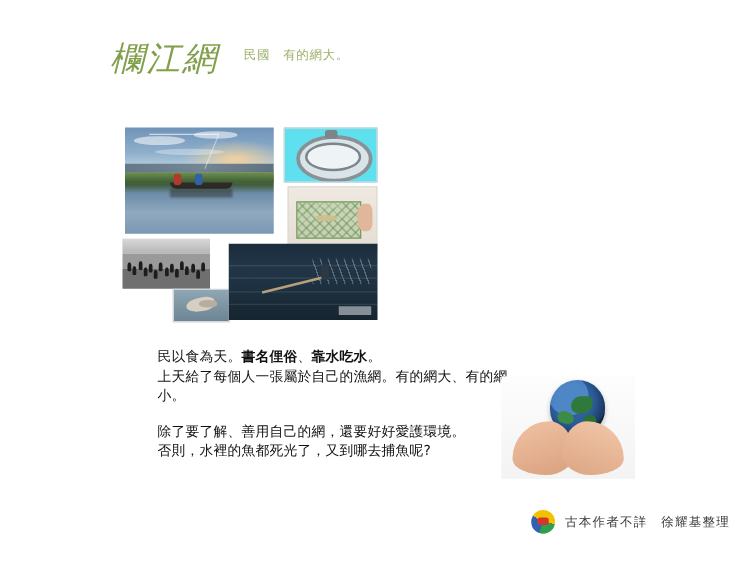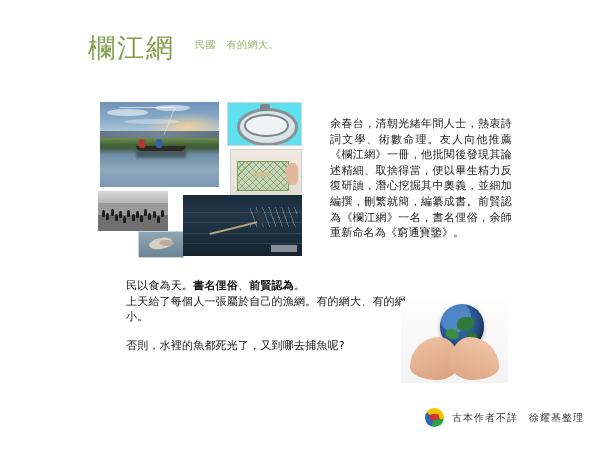--- a/index.html
+++ b/index.html
@@ -7,21 +7,21 @@
     width:600px;height:450px;overflow:hidden;position:relative;
     font-family:"DejaVu Sans","Liberation Sans",sans-serif;
   }
   .slide{position:absolute;inset:0;background:#fff;}
 
   
   .title{
     position:absolute;left:88px;top:34px;
     font-family:"DejaVu Serif","Liberation Serif",serif;
     font-size:27px;letter-spacing:2px;color:#82a04c;
-    font-weight:400;line-height:1;white-space:nowrap;
+    font-weight:400;line-height:1;white-space:nowrap;font-style:italic;
   }
   .subtitle{
     position:absolute;left:195px;top:36px;width:330px;
     font-family:"DejaVu Serif","Liberation Serif",serif;
     font-size:10px;line-height:18px;color:#9ab26a;
     letter-spacing:.5px;
   }
   .subtitle div{white-space:nowrap;}
 
   
@@ -217,26 +217,26 @@
       <div class="ripple" style="top:44%"></div>
       <div class="ripple" style="top:62%"></div>
       <div class="ripple" style="top:78%"></div>
       <div class="net"></div>
       <div class="pole"></div>
       <div class="person"></div>
       <div class="tag"></div>
     </div>
   </div>
 
-  <div class="rtext">余春台，清朝光緒年間人士，熱衷詩詞文學、術數命理。友人向他推薦《欄江網》一冊，他批閱後發現其論述精細、取捨得當，便以畢生精力反復研讀，潛心挖掘其中奧義，並細加編撰，刪繁就簡，編纂成書。前賢認為《欄江網》一名，書名俚俗，余師重新命名為《窮通寶鑒》。</div>
 
   <div class="btext">
-    <p><span id="bl1">民以食為天。<b>書名俚俗</b>、<b>前賢認為</b>。</span></p>
+    <p><span id="bl1">民以食為天。<b>書名俚俗</b>、<b>靠水吃水</b>。</span></p>
     <p>上天給了每個人一張屬於自己的漁網。有的網大、有的網小。</p>
     <div class="gap"></div>
+    <p>除了要了解、善用自己的網，還要好好愛護環境。</p>
     <p>否則，水裡的魚都死光了，又到哪去捕魚呢?</p>
   </div>
 
   <div class="earth-photo">
     <div class="globe"></div>
     <div class="land1"></div>
     <div class="land2"></div>
     <div class="land3"></div>
     <div class="palmL"></div>
     <div class="palmR"></div>

